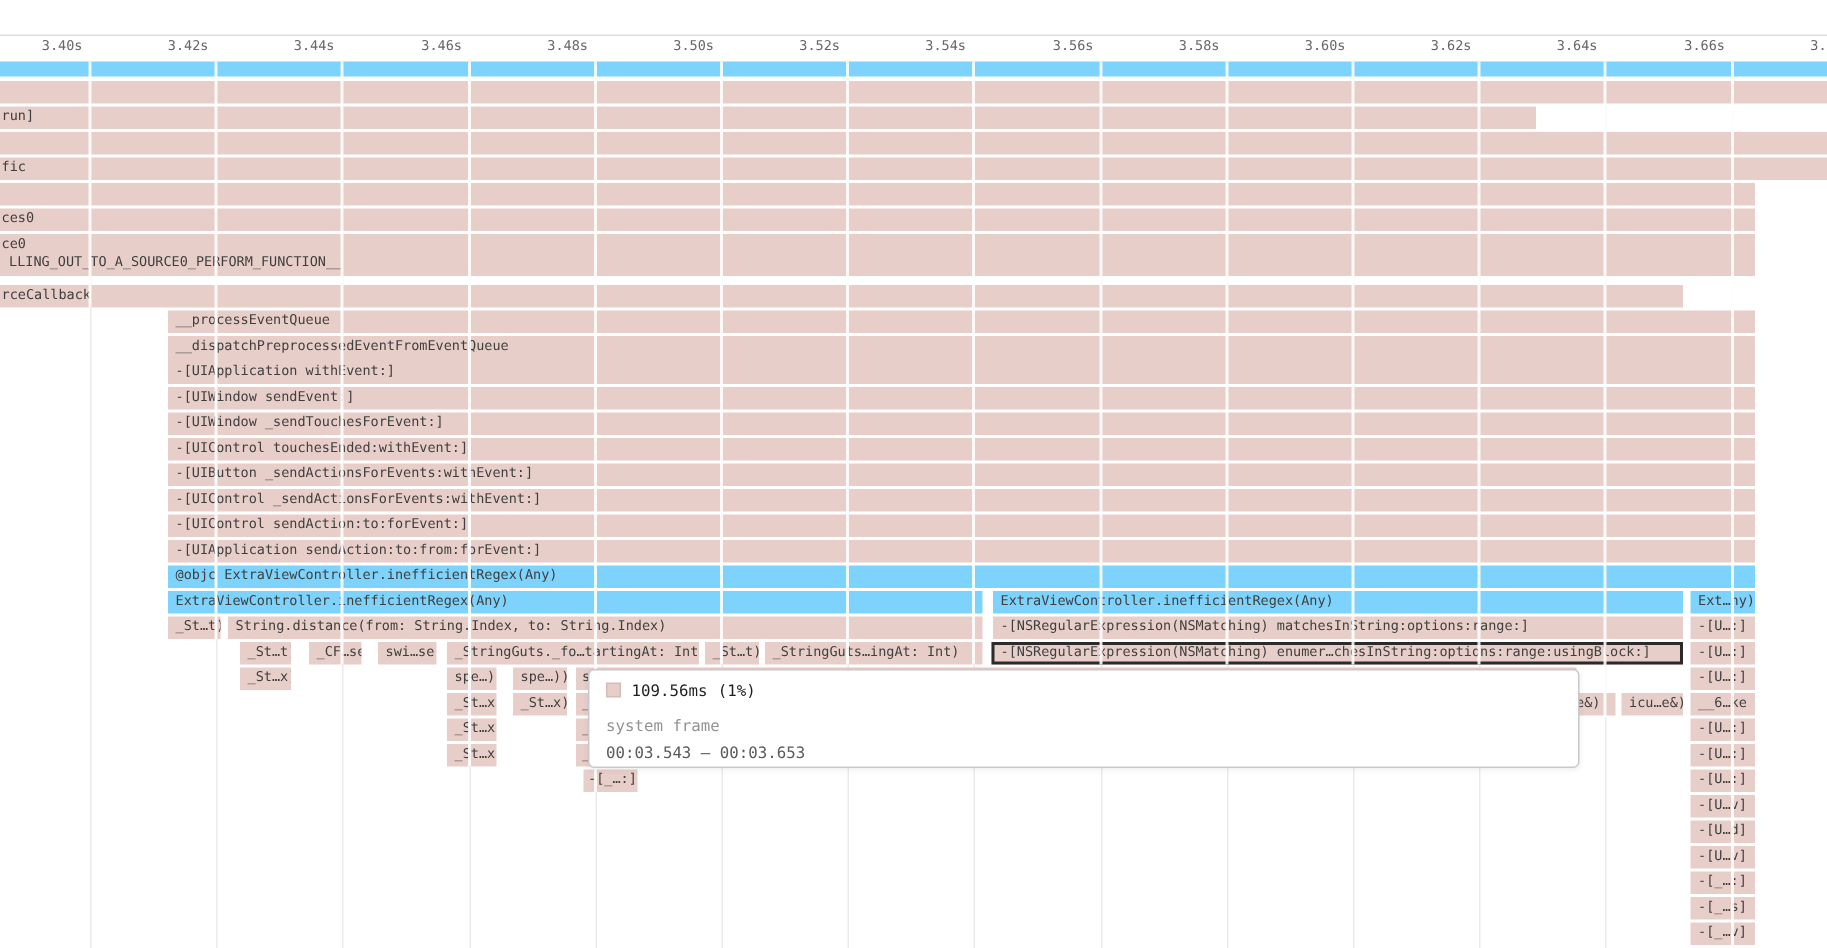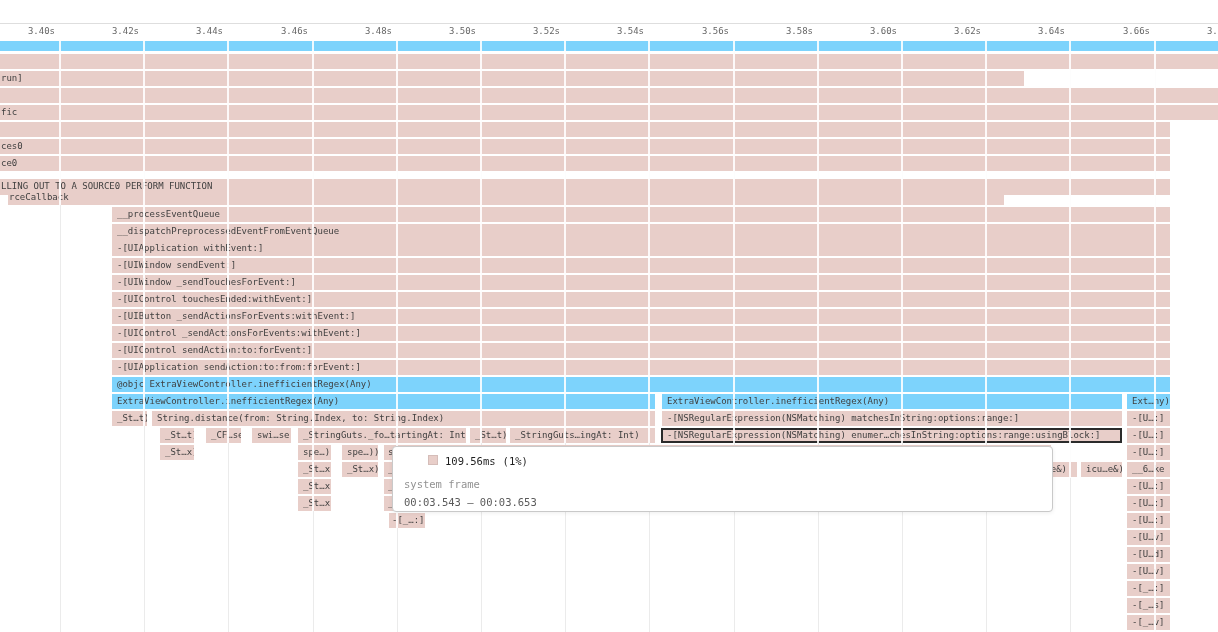--- a/index.html
+++ b/index.html
@@ -14,21 +14,21 @@
        line-height:15px;white-space:nowrap;overflow:hidden;padding-left:5px;
        box-sizing:border-box;z-index:1;}
   .lav{background:#7dd3fc;}
   .sel{border:2px solid #2b2b2b;line-height:11px;padding-left:4px;z-index:2;}
   .ra{text-align:right;padding-left:0;padding-right:10px;}
   .wl{position:absolute;width:2px;background:rgba(255,255,255,0.88);z-index:3;}
   #tooltip{position:absolute;left:392px;top:446px;width:661px;height:66px;background:#ffffff;
            border:1px solid #c9c9c9;border-radius:4px;z-index:10;
            box-shadow:0 1px 4px rgba(0,0,0,0.07);box-sizing:border-box;}
   .ttline{position:absolute;left:11px;font-size:10.5px;white-space:nowrap;}
-  #tt1{top:8px;color:#1f1f1f;display:flex;align-items:flex-start;margin-left:24px;}
+  #tt1{top:8px;color:#1f1f1f;display:flex;align-items:flex-start;}
   #tt1 .swatch{display:inline-block;width:10px;height:10px;background:#e8cec9;
                border:1px solid rgba(0,0,0,0.08);margin-right:7px;box-sizing:border-box;}
   #tt1 span.seg{margin-right:7px;}
   #tt1 span.seg:last-child{margin-right:0;}
   #tt2{top:31px;color:#929292;}
   #tt3{top:49px;color:#5a5a5a;}
 </style>
 </head>
 <body>
 
@@ -83,22 +83,22 @@
     </div>
   <div id="barlayer">
       <div class="bar lav" style="left: 0px; top: 41px; width: 1218px; height: 10px;"></div>
       <div class="bar" style="left: 0px; top: 54px; width: 1218px; height: 15px;"></div>
       <div class="bar" style="left: 0px; top: 71px; width: 1024px; height: 15px; padding-left: 1px;">run]</div>
       <div class="bar" style="left: 0px; top: 88px; width: 1218px; height: 15px;"></div>
       <div class="bar" style="left: 0px; top: 105px; width: 1218px; height: 15px; padding-left: 1px;">fic</div>
       <div class="bar" style="left: 0px; top: 122px; width: 1170px; height: 15px;"></div>
       <div class="bar" style="left: 0px; top: 139px; width: 1170px; height: 15px; padding-left: 1px;">ces0</div>
       <div class="bar" style="left: 0px; top: 156px; width: 1170px; height: 15px; padding-left: 1px;">ce0</div>
-      <div class="bar" style="left: 0px; top: 179px; width: 1170px; height: 16px; padding-left: 1px;">LLING_OUT_TO_A_SOURCE0_PERFORM_FUNCTION__</div>
-      <div class="bar" style="left: 8px; top: 190px; width: 996px; height: 15px; padding-left: 1px;">rceCallback</div>
+      <div class="bar" style="left: 0px; top: 168px; width: 1170px; height: 16px; padding-left: 6px;">LLING_OUT_TO_A_SOURCE0_PERFORM_FUNCTION__</div>
+      <div class="bar" style="left: 0px; top: 190px; width: 1122px; height: 15px; padding-left: 1px;">rceCallback</div>
       <div class="bar" style="left: 112px; top: 207px; width: 1058px; height: 15px;">__processEventQueue</div>
       <div class="bar" style="left: 112px; top: 224px; width: 1058px; height: 26px;">__dispatchPreprocessedEventFromEventQueue</div>
       <div class="bar" style="left: 112px; top: 241px; width: 1058px; height: 15px;">-[UIApplication withEvent:]</div>
       <div class="bar" style="left: 112px; top: 258px; width: 1058px; height: 15px;">-[UIWindow sendEvent:]</div>
       <div class="bar" style="left: 112px; top: 275px; width: 1058px; height: 15px;">-[UIWindow _sendTouchesForEvent:]</div>
       <div class="bar" style="left: 112px; top: 292px; width: 1058px; height: 15px;">-[UIControl touchesEnded:withEvent:]</div>
       <div class="bar" style="left: 112px; top: 309px; width: 1058px; height: 15px;">-[UIButton _sendActionsForEvents:withEvent:]</div>
       <div class="bar" style="left: 112px; top: 326px; width: 1058px; height: 15px;">-[UIControl _sendActionsForEvents:withEvent:]</div>
       <div class="bar" style="left: 112px; top: 343px; width: 1058px; height: 15px;">-[UIControl sendAction:to:forEvent:]</div>
       <div class="bar" style="left: 112px; top: 360px; width: 1058px; height: 15px;">-[UIApplication sendAction:to:from:forEvent:]</div>

